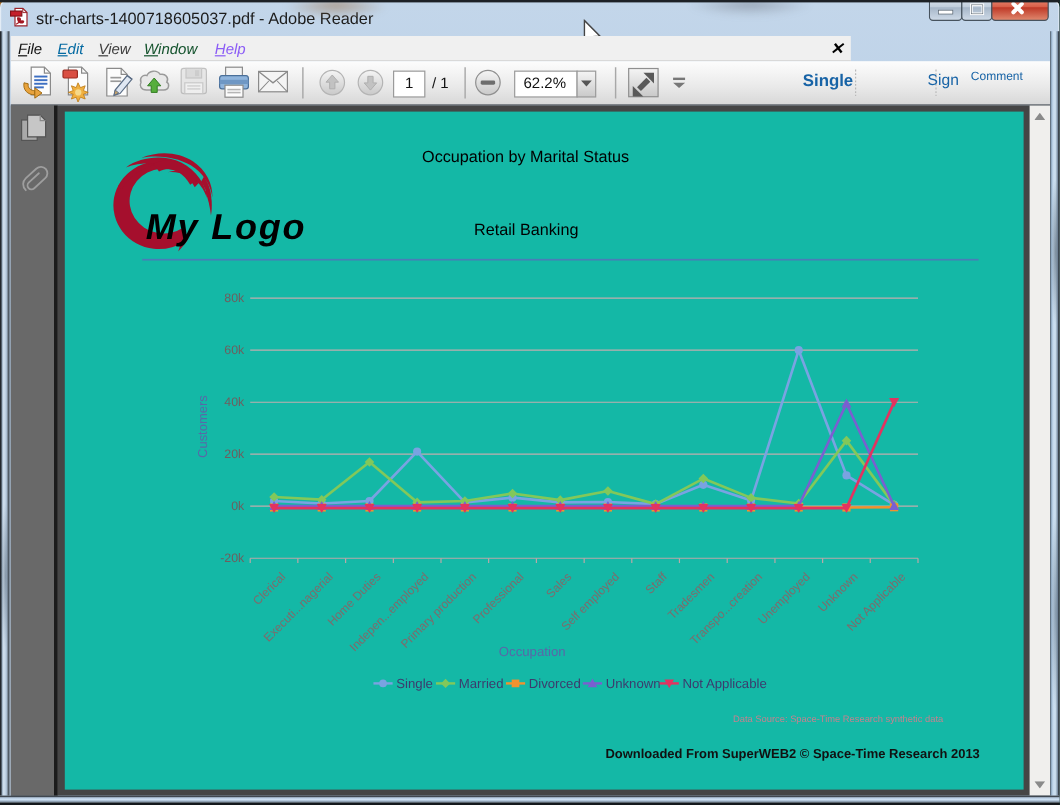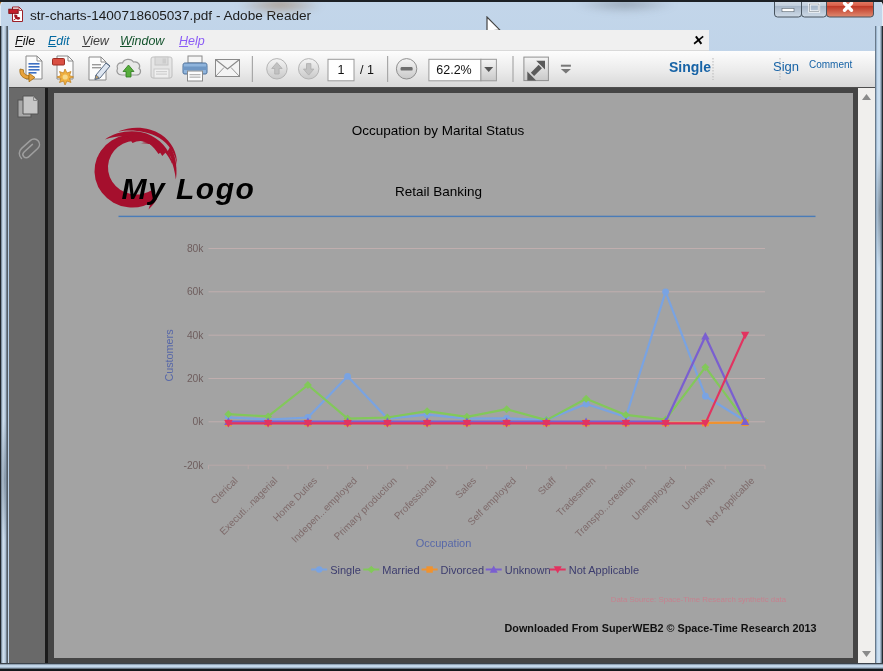--- a/index.html
+++ b/index.html
@@ -174,21 +174,21 @@
     <svg class="abs" style="left:8px; top:7px;" width="24" height="26" viewBox="0 0 24 26">
       <rect x="1" y="5" width="13" height="17" fill="#a9a9a9" stroke="#555"></rect>
       <path d="M6 1 H16.5 L21 5.5 V19 H6 Z" fill="#c6c6c6" stroke="#555"></path>
       <path d="M16.5 1 L16.5 5.5 L21 5.5" fill="none" stroke="#8a8a8a"></path>
     </svg>
     <svg class="abs" style="left:7px; top:49px;" width="26" height="28" viewBox="0 0 26 28">
       <path d="M5.5 21.5 C2.5 18.5 2.6 14.2 5.6 11.4 L14.2 3.6 C16.6 1.4 20.1 1.5 22.1 3.8 C24.1 6.1 23.9 9.4 21.7 11.5 L12.6 19.9 C11.2 21.2 9.0 21.1 7.8 19.7 C6.6 18.4 6.7 16.3 8.1 15.0 L16.4 7.4" fill="none" stroke="#9e9e9e" stroke-width="1.5" stroke-linecap="round"></path>
     </svg>
   </div>
 
-  <div id="page" class="abs" style="left:44.5px; top:4.5px; width:799.5px; height:565.5px; background:#a3a3a3; overflow:hidden;text-align:right;">
+  <div id="page" class="abs" style="left:44.5px; top:4.5px; width:799.5px; height:565.5px; background:#14b8a6; overflow:hidden;text-align:right;">
 <svg width="800" height="566" viewBox="0 0 800 566" style="position:absolute;left:0;top:0;">
 <g font-family="Liberation Sans, sans-serif">
 <text x="384.0" y="41.7" font-size="13.5" fill="#000" text-anchor="middle">Occupation by Marital Status</text>
 <text x="384.5" y="102.7" font-size="13.5" fill="#000" text-anchor="middle">Retail Banking</text>
 <rect x="64.5" y="122.7" width="697" height="1.4" fill="#4a7cb8"></rect>
 <g fill="#a50f2d">
 <path d="M 111.4 59.8 A 38 36.5 0 1 0 102.9 106 L 98.9 96.6 A 28.5 27 0 1 1 108.3 63.1 Z"></path>
 <path d="M 102.9 106 C 100.5 110 98 113 94.5 116.5 C 96.5 111.5 97.5 105.5 98.9 96.6 L 102.9 106 Z"></path>
 <path d="M 111.4 59.8 C 106 54 96 49.5 86 50.5 C 98 46.5 108 52 113.5 58.5 Z"></path>
 <path d="M 44.5 62 C 52 50 66 42.5 80 43.5 C 66 45.5 54 53 47.5 64.5 Z" opacity="0.9"></path>

